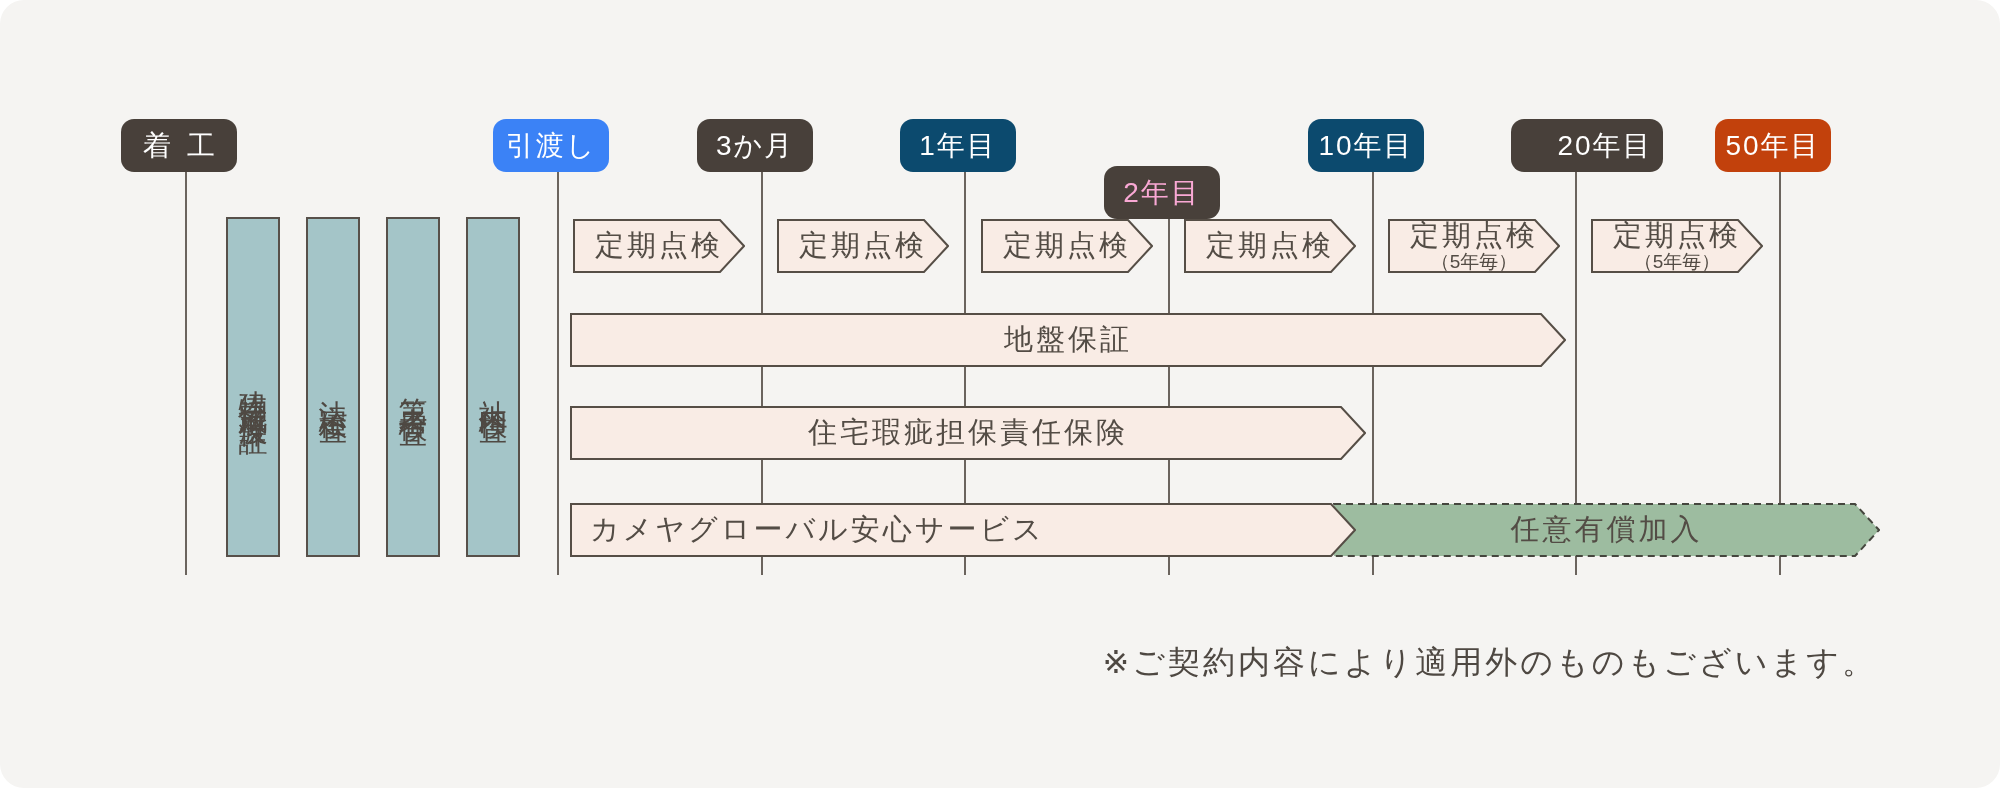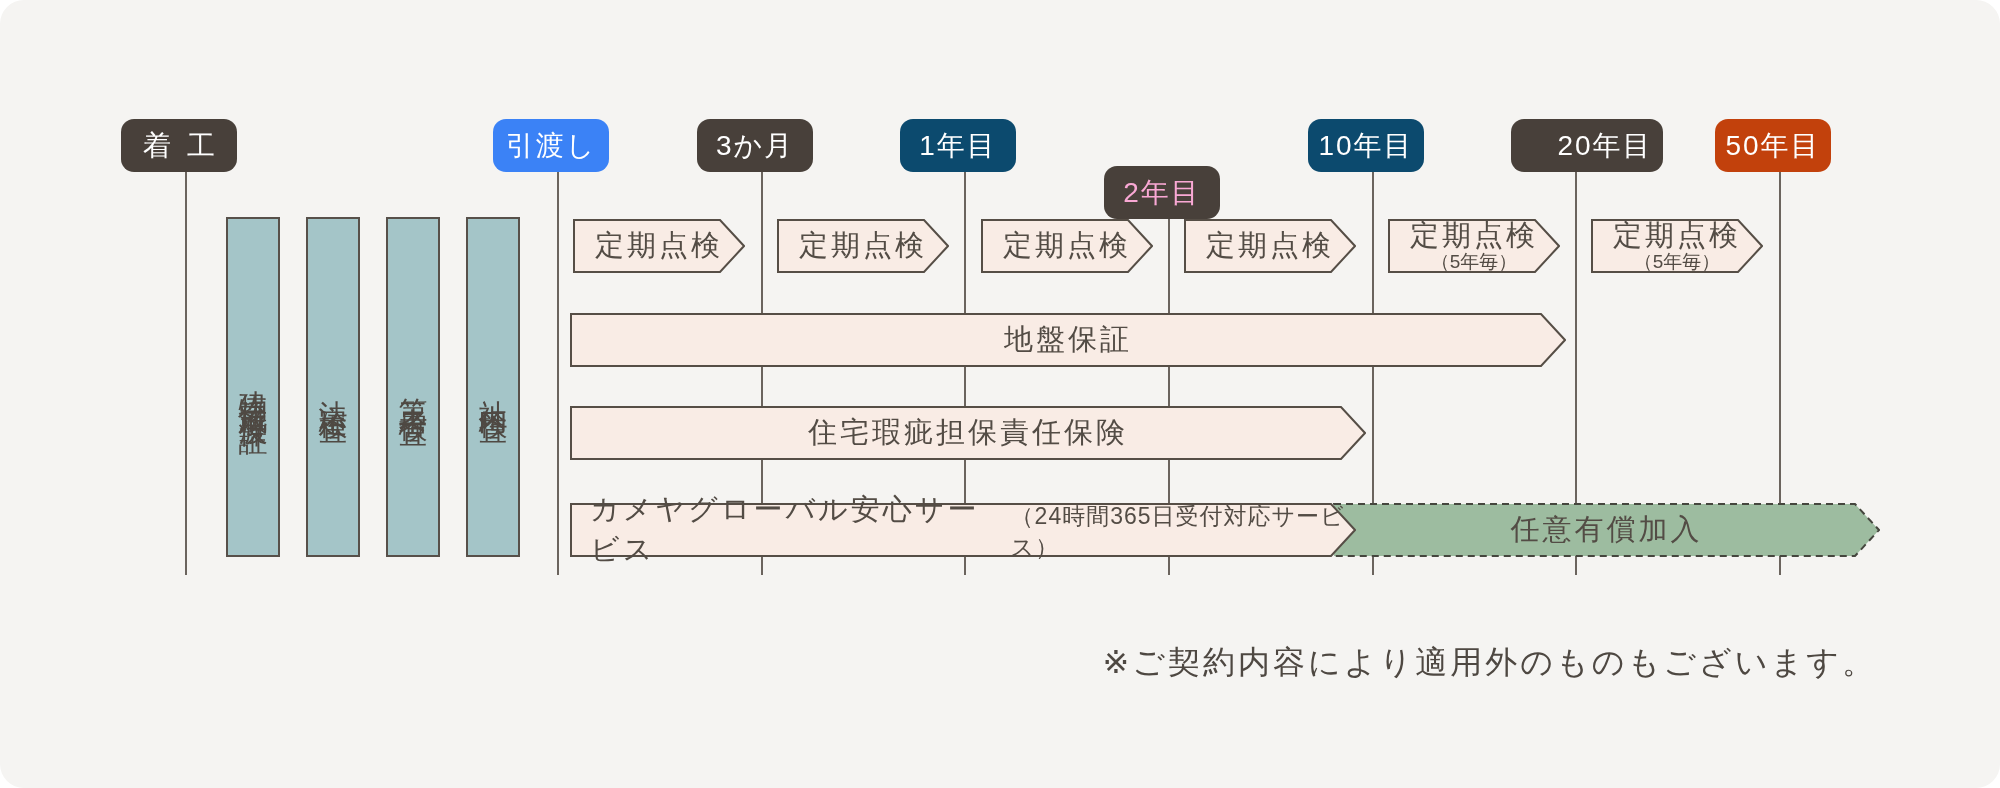--- a/index.html
+++ b/index.html
@@ -166,21 +166,20 @@
         <div class="txt">
           <span class="lbl">任意有償加入</span>
         </div>
       </div>
       <div class="shape" style="left: 570px; top: 503px; width: 786px; height: 54px;">
         <svg width="786" height="54" viewBox="0 0 786 54">
           <polygon points="1,1 761,1 785,27 761,53 1,53" fill="#f9ece5" stroke="#564e46" stroke-width="2"></polygon>
         </svg>
         <div class="txt left">
           <span class="lbl">カメヤグローバル安心サービス</span>
-          <span class="sub-inline">（24時間365日受付対応サービス）</span>
         </div>
       </div>
     </div>
   <div id="badges-layer">
       <div class="badge" style="left: 121px; top: 119px; background: rgb(72, 64, 58); color: rgb(255, 255, 255);">
         <span class="ls-wide">着工</span>
       </div>
       <div class="badge" style="left: 493px; top: 119px; background: #3b82f6; color: rgb(255, 255, 255);">
         <span>引渡し</span>
       </div>

